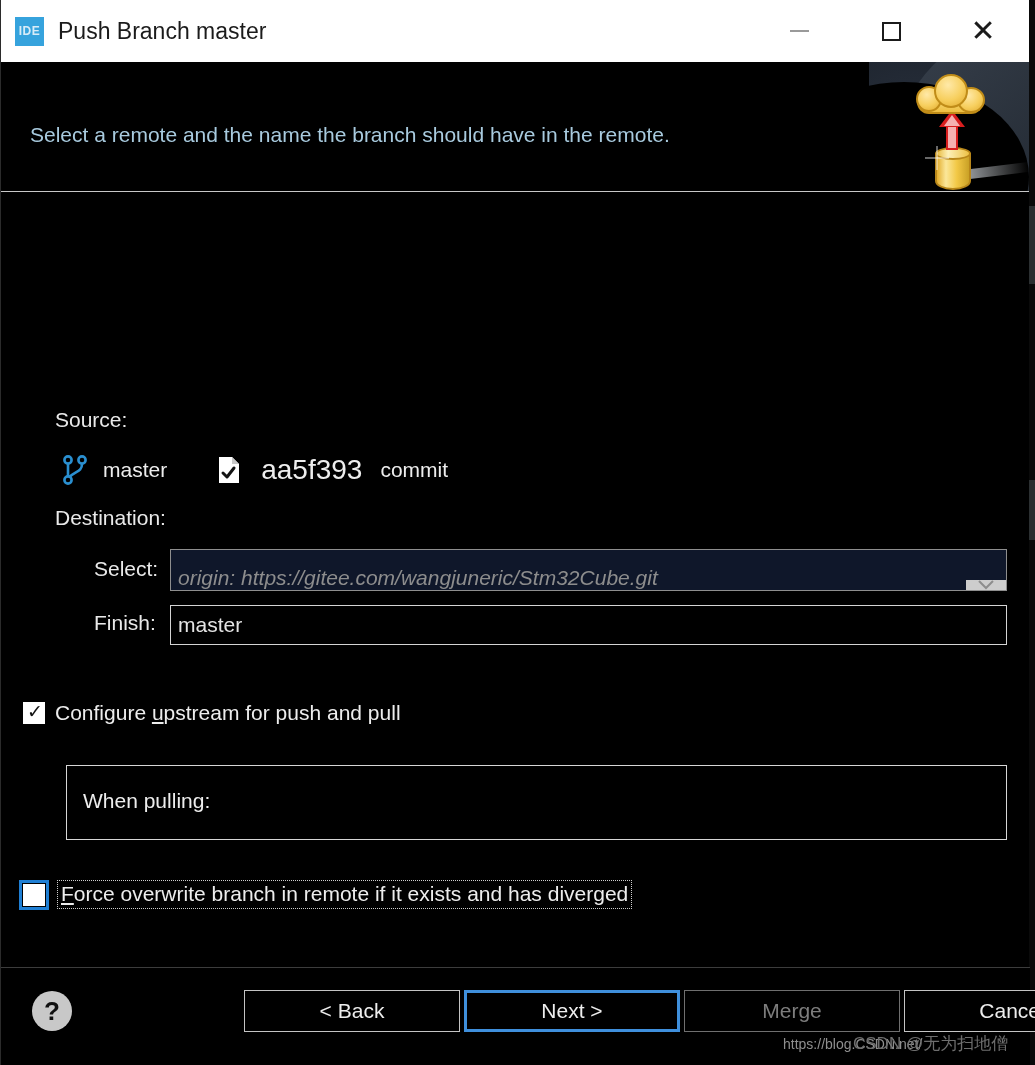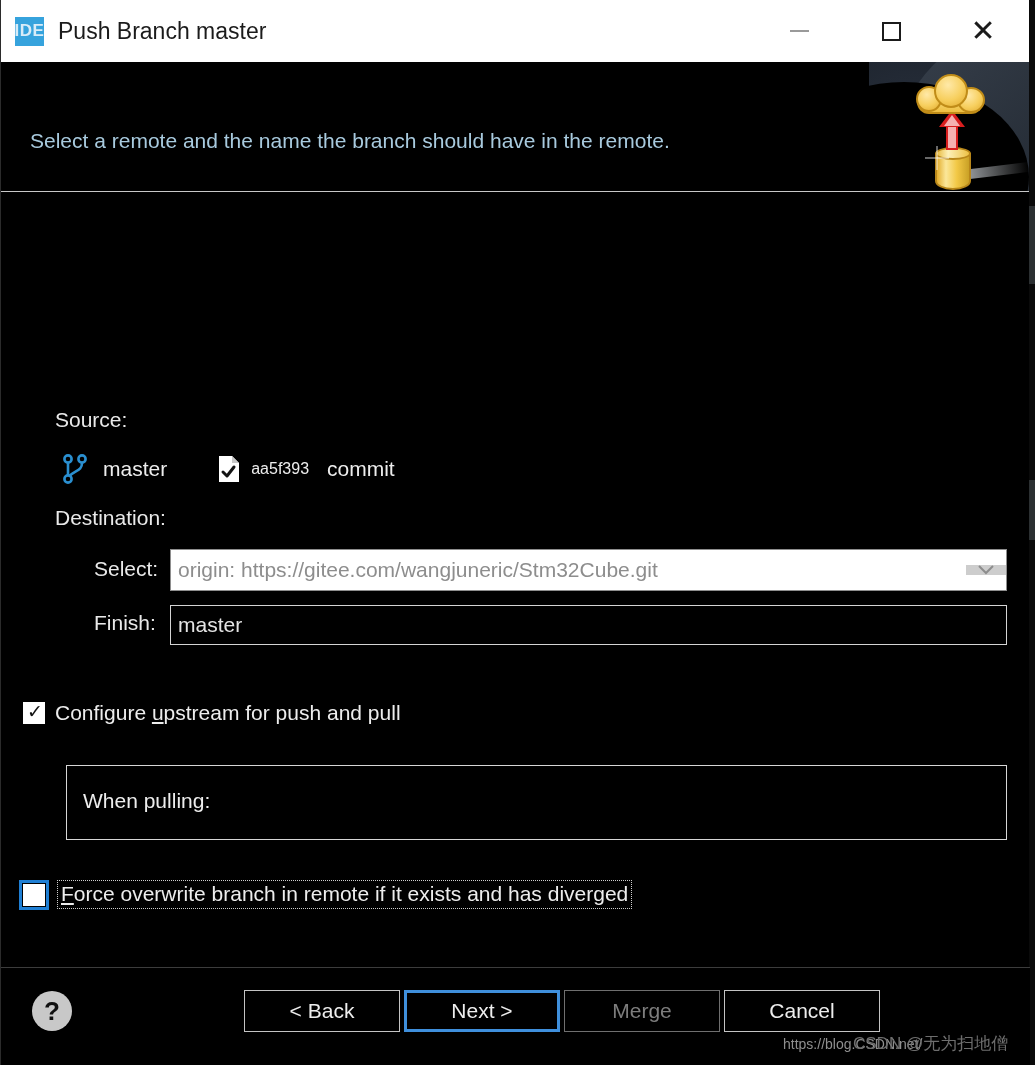--- a/index.html
+++ b/index.html
@@ -46,21 +46,21 @@
     width: 29px; height: 29px;
     margin-left: 14px;
     background: #36a3dd;
     display: flex;
     align-items: center;
     justify-content: center;
     flex: none;
   }
   #ide-icon span {
     color: #d8ecf8;
-    font-size: 17px;
+    font-size: 12px;
     font-weight: bold;
     letter-spacing: .5px;
     font-family: "Liberation Sans", sans-serif;
   }
   #title-text {
     margin-left: 14px;
     font-size: 23px;
     color: #1b1b1b;
     white-space: nowrap;
   }
@@ -104,21 +104,21 @@
   }
   #banner-title {
     position: absolute;
     left: 16px; top: 20px;
     font-size: 23px;
     font-weight: bold;
     color: #f2f2f2;
   }
   #banner-desc {
     position: absolute;
-    left: 29px; top: 67px;
+    left: 29px; top: 61px;
     font-size: 21px;
     color: #a8cade;
   }
   
   #banner-art {
     position: absolute;
     right: 0; top: 0;
     width: 160px; height: 130px;
     overflow: hidden;
   }
@@ -251,37 +251,38 @@
   #source-label { position: absolute; left: 22px; top: 216px; }
   #source-row {
     position: absolute;
     left: 60px; top: 262px;
     display: flex;
     align-items: center;
   }
   #branch-icon { width: 28px; height: 30px; flex: none; }
   #source-branch-name { margin-left: 14px; font-size: 21px; color: #ededed; }
   #commit-icon { width: 24px; height: 28px; margin-left: 50px; flex: none; }
-  #source-commit-id { margin-left: 10px; font-size: 16px; color: #ededed; }
+  #source-commit-id { margin-left: 20px; font-size: 28px; color: #ededed; }
   #source-commit-word { margin-left: 18px; font-size: 21px; color: #ededed; }
 
   #dest-label { position: absolute; left: 22px; top: 314px; }
 
   #remote-label { position: absolute; left: 61px; top: 365px; }
   #branch-label { position: absolute; left: 61px; top: 419px; }
 
   
   #remote-combo {
     position: absolute;
     left: 169px; top: 357px;
     width: 837px; height: 42px;
     border: 1px solid #8e8e8e;
-    background: #ffffff;
-    display: flex;
-    align-items: center;
+    background: #0f172a;
+    display: flex;
+    align-items: flex-end;
+    font-style: italic;
   }
   #remote-combo-value {
     flex: 1;
     display: flex;
     align-items: center;
     padding-left: 7px;
     font-size: 21px;
     color: #8d8d8d;
     overflow: hidden;
     white-space: nowrap;
@@ -426,21 +427,21 @@
     left: 30px; top: 990px;
     width: 42px; height: 42px;
   }
   #buttons {
     position: absolute;
     left: 243px; top: 990px;
     display: flex;
     gap: 4px;
   }
   .btn {
-    width: 156px;
+    width: 216px;
     height: 42px;
     border: 1px solid #c4c4c4;
     background: #000000;
     color: #ededed;
     font-size: 21px;
     display: flex;
     align-items: center;
     justify-content: center;
     cursor: pointer;
     font-family: "Liberation Sans", sans-serif;

